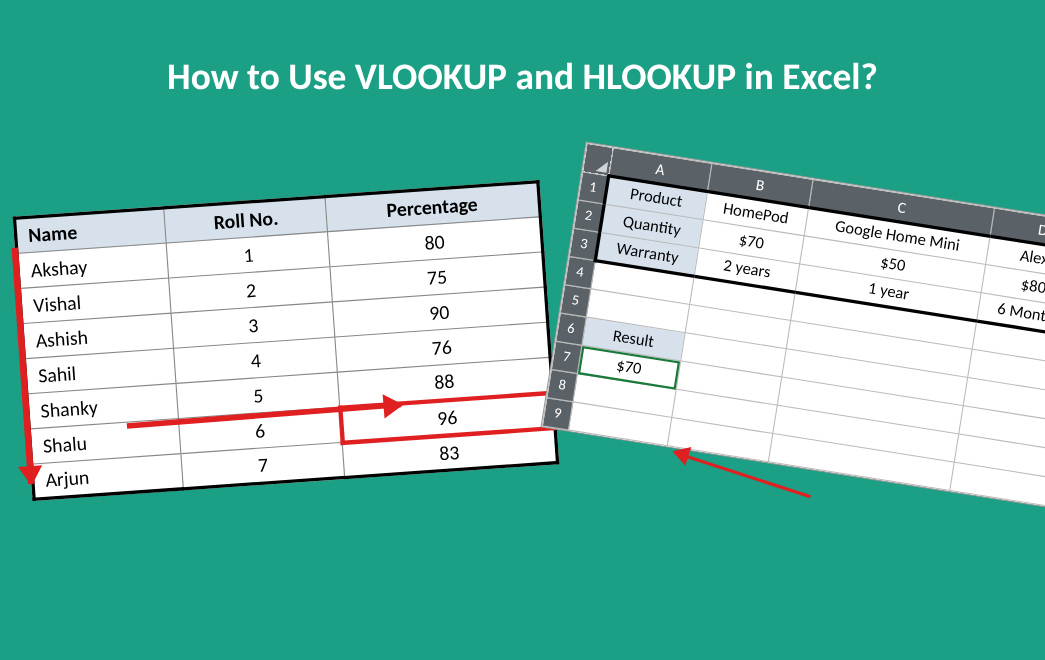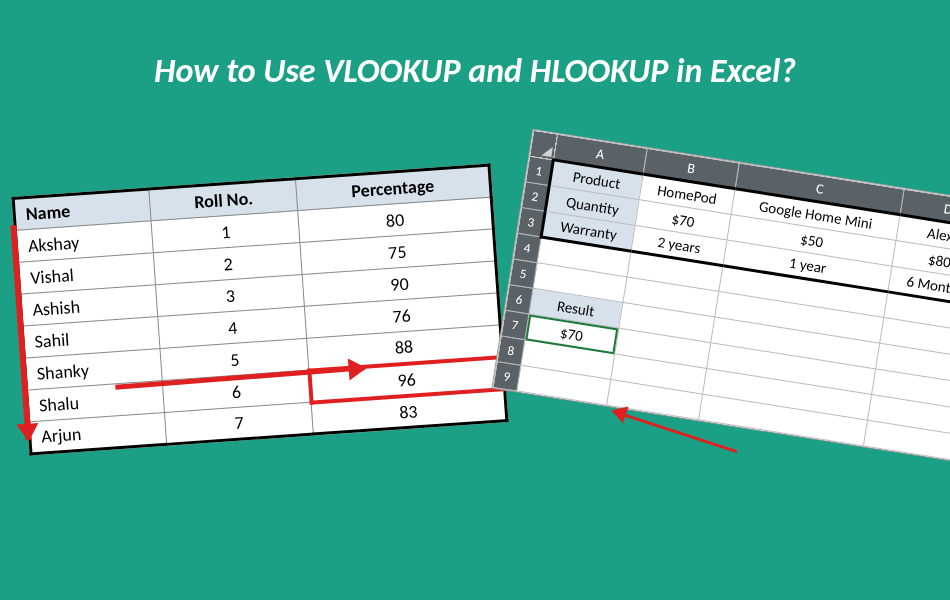--- a/index.html
+++ b/index.html
@@ -13,21 +13,20 @@
 }
 .title {
   position: absolute;
   top: 50px;
   left: 50%;
   transform: translateX(-50%);
   color: #fff;
   font-size: 34px;
   font-weight: bold;
   white-space: nowrap;
-  font-style: italic;
 }
 
 
 .table-left {
   position: absolute;
   left: 20px;
   top: 180px;
   width: 480px;
   background: #fff;
   border: 3px solid #000;

